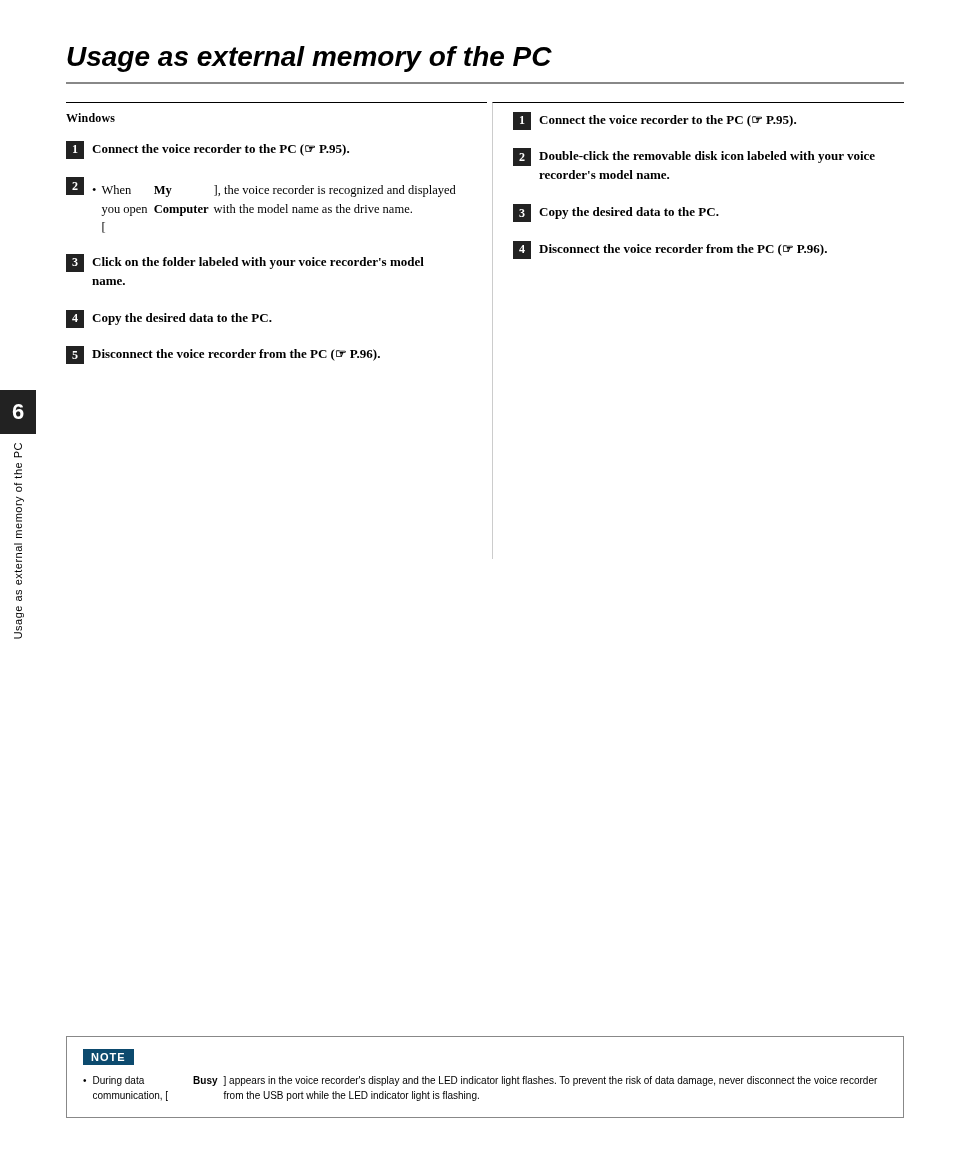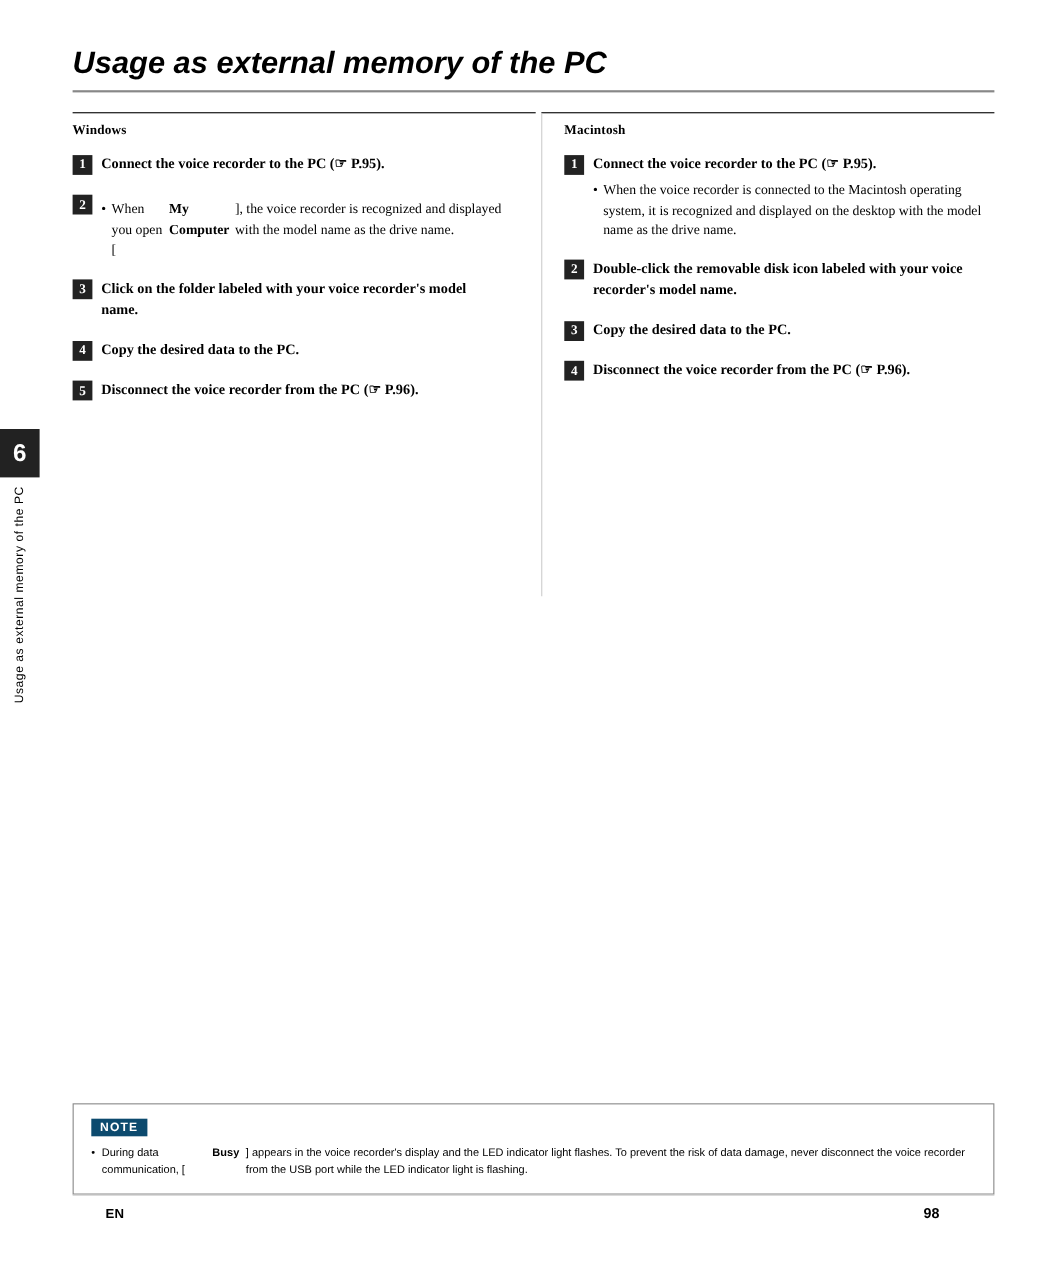--- a/index.html
+++ b/index.html
@@ -269,29 +269,25 @@
 
         <div class="step">
           <div class="step-number">5</div>
           <div class="step-content">
             <span class="step-title">Disconnect the voice recorder from the PC (☞ P.96).</span>
           </div>
         </div>
       </div>
 
       <div class="column">
-        <div class="column-header">Macintosh</div>
 
         <div class="step">
           <div class="step-number">1</div>
           <div class="step-content">
             <span class="step-title">Connect the voice recorder to the PC (☞ P.95).</span>
-            <ul class="bullet-list">
-              <li>When the voice recorder is connected to the Macintosh operating system, it is recognized and displayed on the desktop with the model name as the drive name.</li>
-            </ul>
           </div>
         </div>
 
         <div class="step">
           <div class="step-number">2</div>
           <div class="step-content">
             <span class="step-title">Double-click the removable disk icon labeled with your voice recorder's model name.</span>
           </div>
         </div>
 
@@ -313,19 +309,15 @@
 
     <div style="flex: 1;"></div>
 
     <div class="note-section">
       <div class="note-label">NOTE</div>
       <ul class="note-list">
         <li>During data communication, [<strong>Busy</strong>] appears in the voice recorder's display and the LED indicator light flashes. To prevent the risk of data damage, never disconnect the voice recorder from the USB port while the LED indicator light is flashing.</li>
       </ul>
     </div>
 
-    <div class="bottom-bar">
-      <span class="bottom-en">EN</span>
-      <span class="page-number">98</span>
-    </div>
 
   </div>
 </div>
 
 </body></html>

